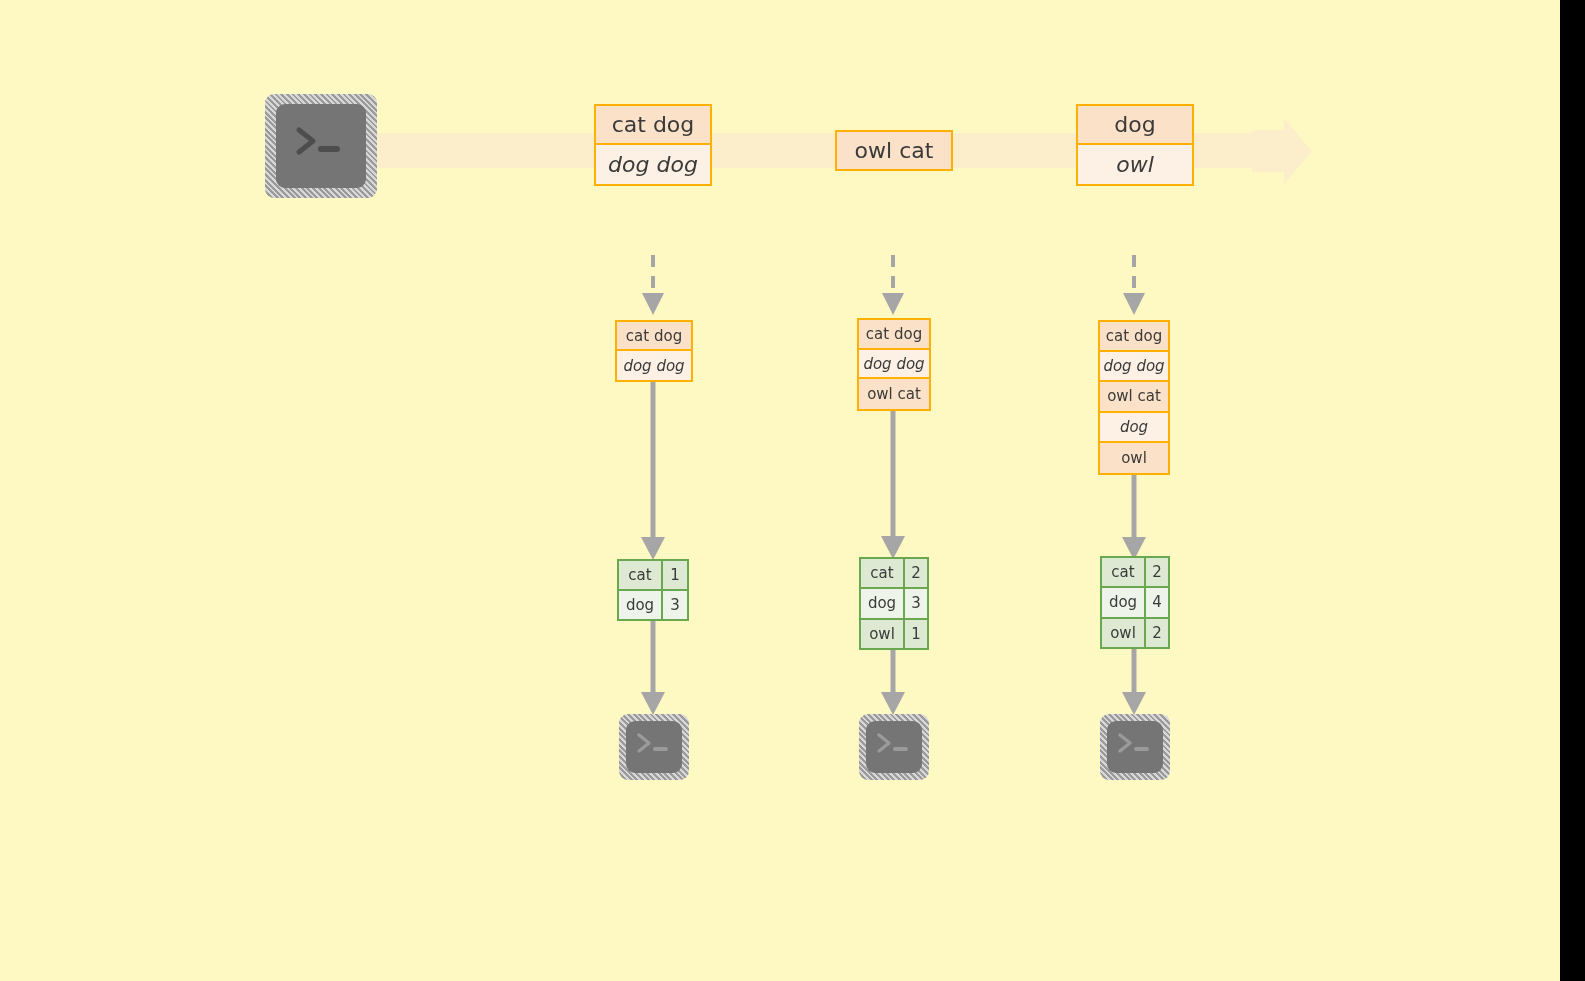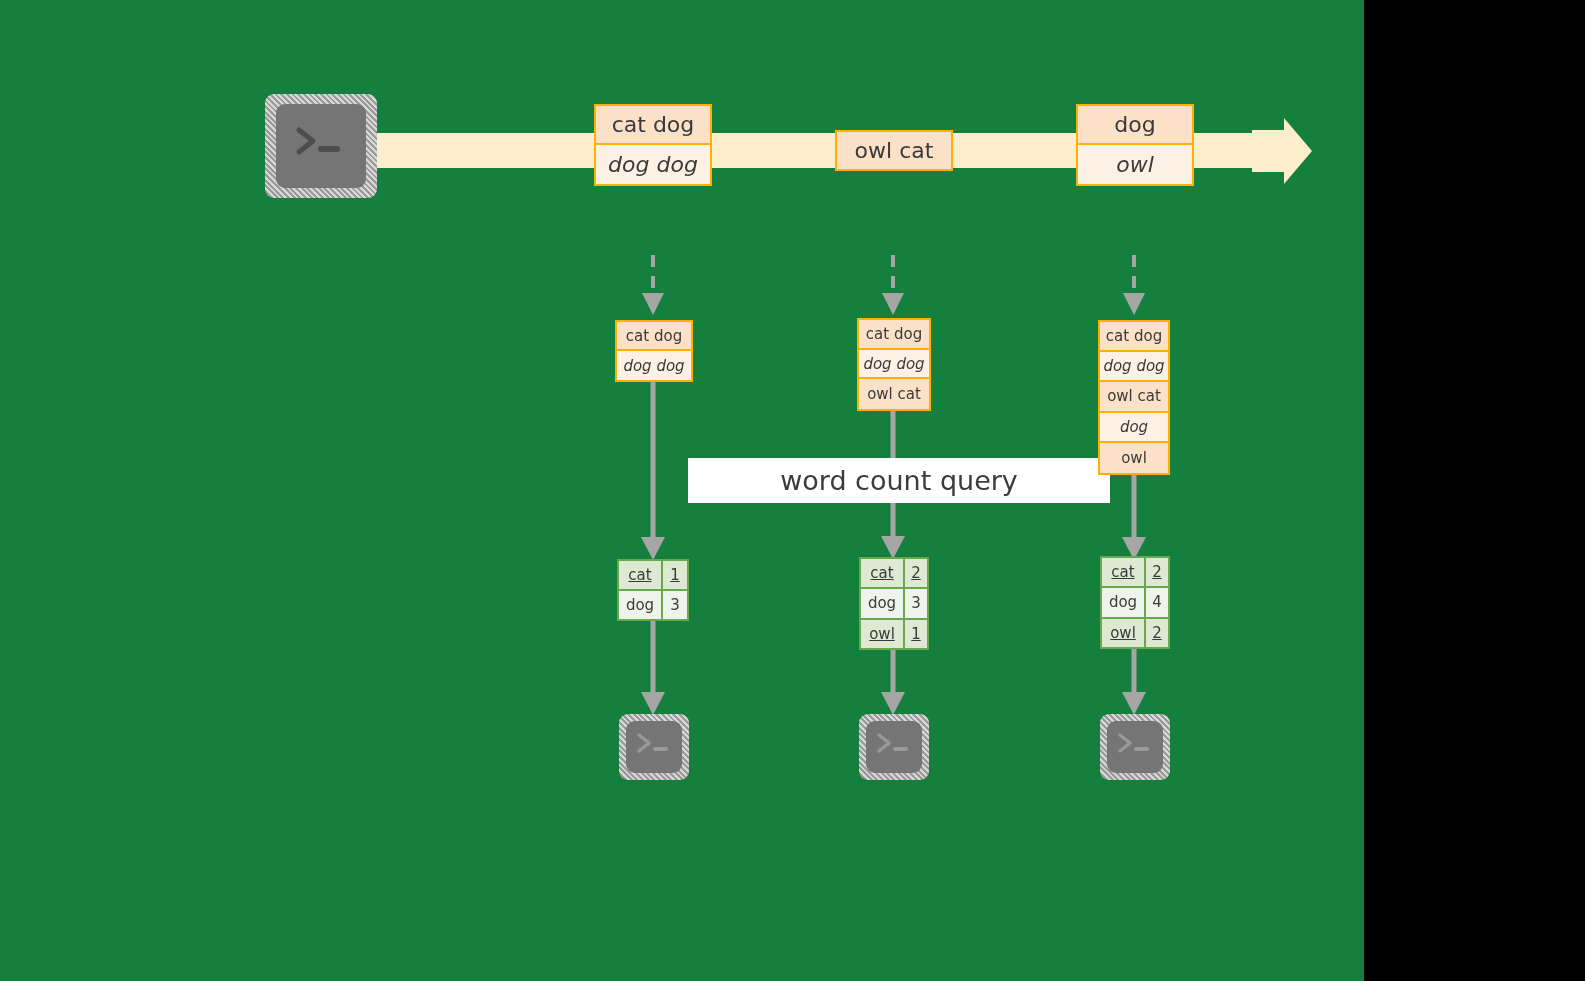--- a/index.html
+++ b/index.html
@@ -1,16 +1,16 @@
 <!DOCTYPE html>
 <html><head>
 <meta charset="utf-8">
 <style>
   html,body{margin:0;padding:0;background:#000;}
-  #stage{position:relative;width:1364px;height:981px;background:#15803d;
+  #stage{position:relative;width:1560px;height:981px;background:#fef9c3;
          font-family:"DejaVu Sans","Liberation Sans",sans-serif;overflow:hidden;}
 
   
   .term{position:absolute;box-sizing:border-box;}
   .term .hatch{position:absolute;inset:0;border-radius:9px;
       background:repeating-linear-gradient(45deg,#9a9a9a 0 2px,#d8d8d8 2px 4px);}
   .term .body{position:absolute;border-radius:9px;background:#757575;}
   .term svg{position:absolute;overflow:visible;}
 
   
@@ -29,21 +29,21 @@
 
   
   .gbox{position:absolute;box-sizing:border-box;border:2px solid #6aa84f;
         display:flex;flex-direction:column;}
   .grow{display:flex;flex:1 1 auto;border-bottom:2px solid #6aa84f;}
   .grow:last-child{border-bottom:none;}
   .gw{box-sizing:border-box;display:flex;align-items:center;
       justify-content:center;color:#3a3a3a;border-right:2px solid #6aa84f;}
   .gc{box-sizing:border-box;display:flex;align-items:center;
       justify-content:center;color:#3a3a3a;}
-  .sh-a .gw,.sh-a .gc{background:#dde9d2;text-decoration:underline;}
+  .sh-a .gw,.sh-a .gc{background:#dde9d2;}
   .sh-b .gw,.sh-b .gc{background:#eef4e9;}
 
   
   .conn{position:absolute;overflow:visible;}
 
   
   .qlabel{position:absolute;background:#ffffff;color:#3c3c3c;
           display:flex;align-items:center;justify-content:center;}
 </style>
 </head>
@@ -167,21 +167,20 @@
   <svg class="conn" style="left:1119px;top:255px;width:30px;height:62px;" viewBox="0 0 30 62">
     <line x1="15" y1="0" x2="15" y2="42" stroke="#a6a6a6" stroke-width="4" stroke-dasharray="12 9"></line>
     <polygon points="4,38 26,38 15,60" fill="#a6a6a6"></polygon>
   </svg>
 
   <svg class="conn" style="left:1119px;top:472px;width:30px;height:90px;" viewBox="0 0 30 90">
     <line x1="15" y1="0" x2="15" y2="70" stroke="#a6a6a6" stroke-width="5"></line>
     <polygon points="3,65 27,65 15,88" fill="#a6a6a6"></polygon>
   </svg>
 
-  <div class="qlabel" style="left:688px;top:458px;width:422px;height:45px;font-size:27px;">word count query</div>
 
   <div class="obox" style="left:1098px;top:320px;width:72px;height:155px;font-size:15px;">
     <div class="ocell sh-a" style="height:20%;">cat dog</div>
     <div class="ocell sh-b" style="height:20%;">dog dog</div>
     <div class="ocell sh-a" style="height:20%;">owl cat</div>
     <div class="ocell sh-b" style="height:20%;">dog</div>
     <div class="ocell sh-a" style="height:20%;">owl</div>
   </div>
 
   <div class="gbox" style="left:1100px;top:556px;width:70px;height:93px;font-size:15px;">

